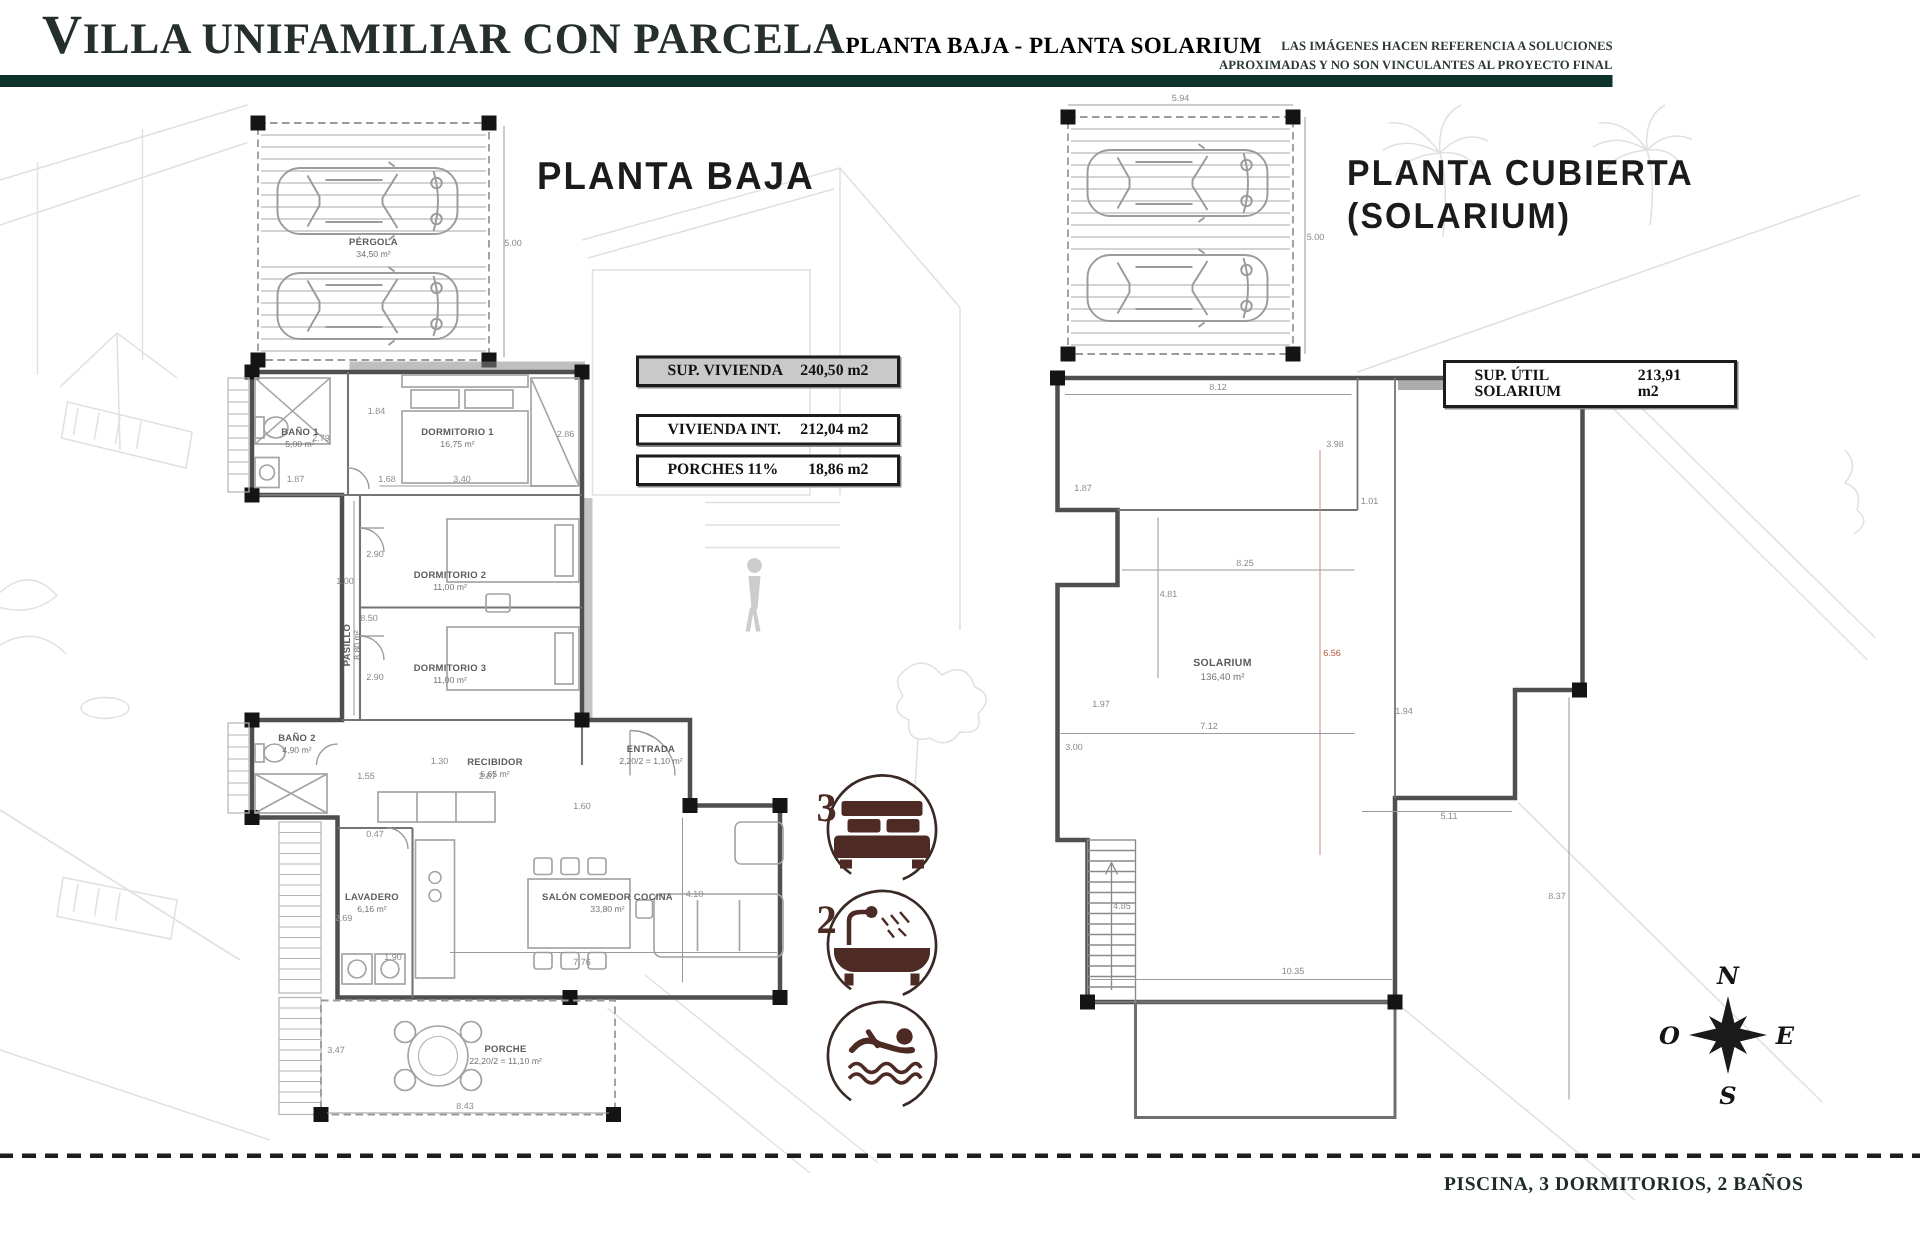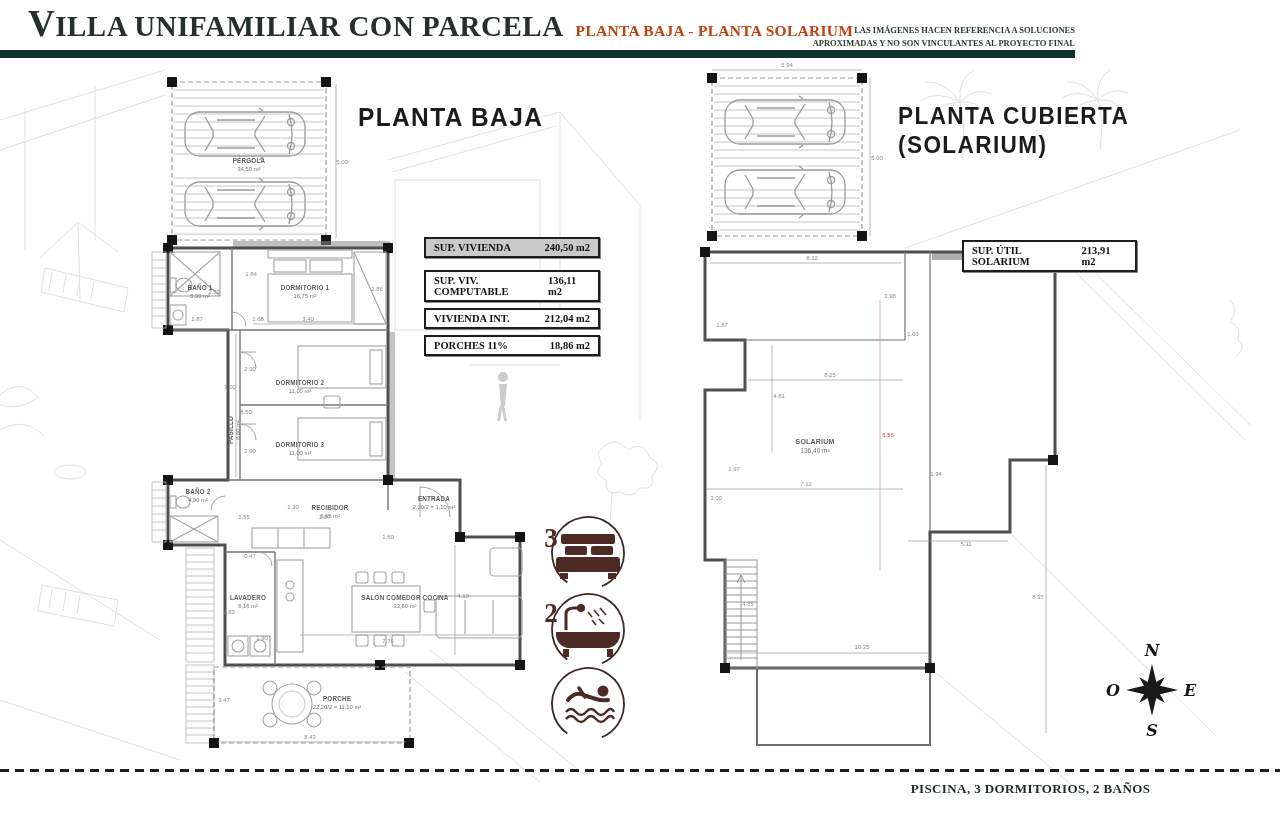--- a/index.html
+++ b/index.html
@@ -5,45 +5,45 @@
   html,body{margin:0;padding:0;}
   body{width:1280px;height:832px;position:relative;background:#ffffff;overflow:hidden;
        font-family:"Liberation Sans",sans-serif;}
   .abs{position:absolute;}
 
   
   .main-title{left:28px;top:4px;color:#26302b;font-family:"Liberation Serif",serif;
               font-weight:bold;letter-spacing:.5px;white-space:nowrap;}
   .main-title .initial{font-size:37px;line-height:40px;vertical-align:baseline;}
   .main-title .rest{font-size:29px;}
-  .main-title .subtitle{font-size:15.5px;color:#c2410c;margin-left:12px;letter-spacing:.3px;}
+  .main-title .subtitle{font-size:15.5px;color:#000000;margin-left:0;letter-spacing:.3px;}
   .disclaimer{right:205px;top:24px;width:300px;text-align:right;font-family:"Liberation Serif",serif;
               font-weight:bold;font-size:8.5px;line-height:1.55;color:#2d3a31;}
   .green-bar{left:0;top:50px;width:1075px;height:8px;background:#0e332a;}
 
   
   .plan-title{font-weight:800;color:#1b1b1b;letter-spacing:1.5px;
               transform:scaleX(.94);transform-origin:left top;}
   .plan-title.baja{left:358px;top:102px;font-size:26px;}
   .plan-title.cubierta{left:898px;top:102px;font-size:24px;line-height:1.2;}
 
   
   .areas{left:424px;top:237px;width:176px;}
   .area-row{display:flex;justify-content:space-between;align-items:center;
-            border:2px solid #1c1c1c;background:#fff;padding:3px 8px;
+            border:2px solid #1c1c1c;background:#fff;padding:3px 19px;
             font-family:"Liberation Serif",serif;font-weight:bold;font-size:10.5px;color:#111;
             box-shadow:1px 1px 0 #888;}
   .area-row.hl{background:#c9c9c9;}
   .gap-lg{height:12px;} .gap-sm{height:6px;}
-  .solarium-table{left:962px;top:240px;width:175px;}
+  .solarium-table{left:962px;top:240px;width:196px;}
 
   
   .dash-line{left:0;top:769px;width:1280px;height:3px;
              background:repeating-linear-gradient(90deg,#1e1e1e 0 9px,transparent 9px 15px);}
-  .footer-caption{left:888px;top:781px;width:285px;text-align:center;
+  .footer-caption{left:940px;top:781px;width:285px;text-align:center;
                   font-family:"Liberation Serif",serif;font-weight:bold;font-size:13px;
                   color:#1d2b24;letter-spacing:.4px;}
 
   
   svg{position:absolute;left:0;top:0;}
   text{font-family:"Liberation Sans",sans-serif;}
   .room-name{font-size:6.3px;fill:#5d5d5d;font-weight:bold;text-anchor:middle;letter-spacing:.2px;}
   .room-area{font-size:5.8px;fill:#757575;text-anchor:middle;}
   .dim{font-size:6px;fill:#8a8a8a;text-anchor:middle;}
   .dim-red{fill:#b0583f;}
@@ -468,24 +468,20 @@
   <div>PLANTA CUBIERTA</div>
   <div>(SOLARIUM)</div>
 </div>
 
 <div class="abs areas">
   <div class="area-row hl">
     <span>SUP. VIVIENDA</span>
     <span>240,50 m2</span>
   </div>
   <div class="gap-lg"></div>
-  <div class="area-row">
-    <span>SUP. VIV. COMPUTABLE</span>
-    <span>136,11 m2</span>
-  </div>
   <div class="gap-sm"></div>
   <div class="area-row">
     <span>VIVIENDA INT.</span>
     <span>212,04 m2</span>
   </div>
   <div class="gap-sm"></div>
   <div class="area-row">
     <span>PORCHES 11%</span>
     <span>18,86 m2</span>
   </div>

